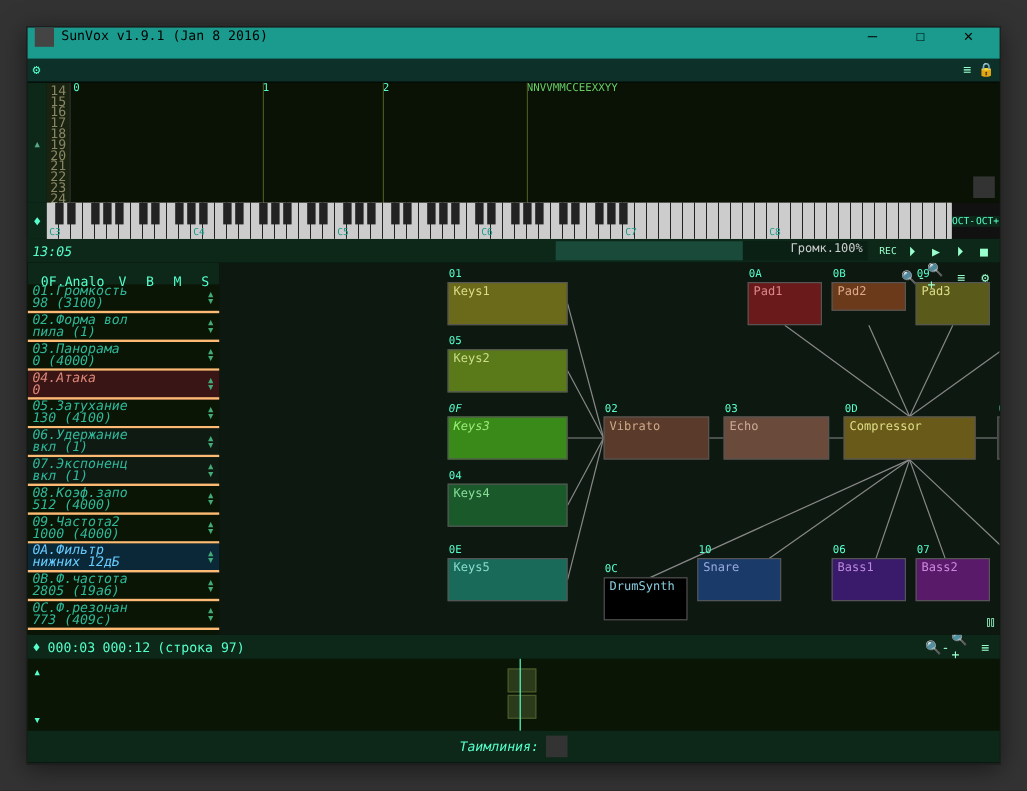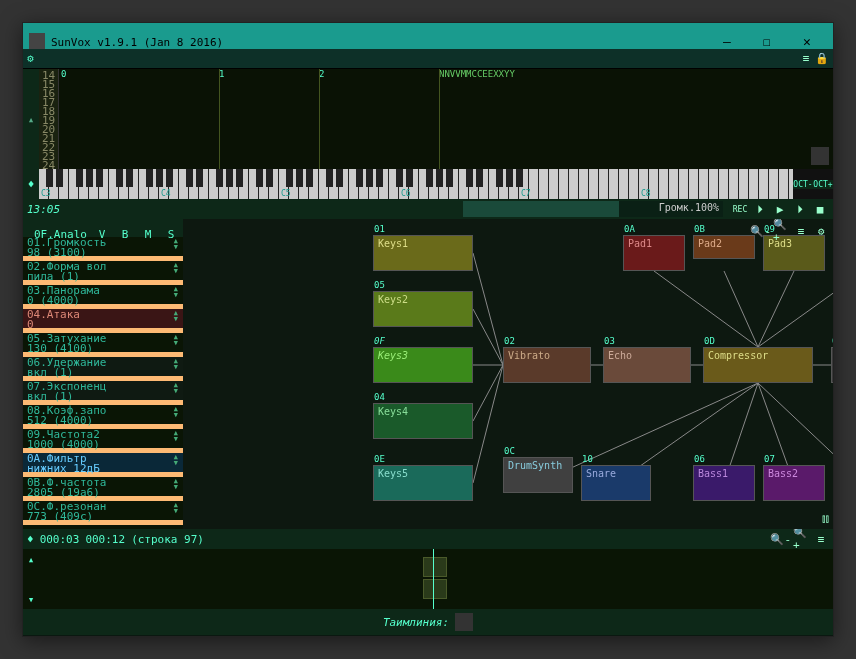--- a/index.html
+++ b/index.html
@@ -1,18 +1,18 @@
 <!DOCTYPE html>
 <html><head>
 <meta charset="utf-8">
 <style>
 *{margin:0;padding:0;box-sizing:border-box;font-family:monospace;font-size:11px;}
 body{background:#333;width:856px;height:659px;padding:22px;}
 .window{width:812px;height:615px;background:#0a1810;border:1px solid #222;box-shadow:0 4px 20px rgba(0,0,0,0.5);}
-.titlebar{height:26px;background:#1a9b8e;display:flex;align-items:flex-end;padding:0 6px;color:#000;font-size:12px;}
+.titlebar{height:26px;background:#1a9b8e;display:flex;align-items:flex-start;padding:0 6px;color:#000;font-size:12px;}
 .titlebar .icon{width:16px;height:16px;background:#444;margin-right:6px;}
 .titlebar .title{flex:1;}
 .titlebar .winbtn{width:40px;text-align:center;cursor:pointer;font-size:13px;}
 .toolbar1{height:20px;background:#0d3028;display:flex;align-items:center;padding:0 4px;color:#5fc;border-bottom:1px solid #000;}
 .hamburger{margin-left:auto;margin-right:6px;cursor:pointer;color:#9fc;}
 .lock{cursor:pointer;color:#9fc;}
 .tracker{height:100px;background:#0a1508;display:flex;position:relative;}
 .trkbtn{width:16px;background:#0d2818;display:flex;align-items:center;justify-content:center;color:#5a8;cursor:pointer;}
 .trkrows{width:20px;background:#1a2210;border-right:1px solid #333;font-size:8px;color:#886;padding-top:2px;line-height:9px;text-align:center;}
 .trkmain{flex:1;position:relative;background:#0a1205;}
@@ -31,21 +31,21 @@
 .time{color:#5fc;font-style:italic;}
 .volbar{margin-left:auto;height:16px;width:260px;background:#0a2015;position:relative;margin-right:6px;}
 .volfill{height:100%;width:60%;background:#1a4a3a;}
 .vollabel{position:absolute;right:4px;top:1px;color:#ccc;font-size:10px;}
 .tbtn{width:18px;height:16px;display:flex;align-items:center;justify-content:center;cursor:pointer;margin-left:2px;color:#9fc;}
 .mainarea{height:310px;display:flex;background:#0a1810;}
 .sidebar{width:160px;background:#0a1505;overflow:hidden;}
 .sidehead{height:18px;display:flex;align-items:center;padding:0 4px;color:#5fc;background:#0d2818;}
 .sidehead span{margin-left:auto;margin-top:12px;}
 .sidehead .col{width:16px;text-align:center;}
-.param{height:24px;border-bottom:5px solid #fdba74;padding:1px 4px;display:flex;align-items:flex-start;color:#2fb89a;font-size:10px;position:relative;cursor:pointer;}
+.param{height:24px;border-bottom:2px solid #fdba74;padding:1px 4px;display:flex;align-items:center;color:#2fb89a;font-size:10px;position:relative;cursor:pointer;font-style:italic;}
 .param .ptext{flex:1;line-height:10px;}
 .param .arrows{display:flex;flex-direction:column;font-size:7px;color:#4a7;line-height:6px;margin-left:2px;}
 .param.red{background:#3a1515;color:#d87;}
 .param.blue{background:#0a2838;color:#6cf;}
 .param.dark{background:#0f1a12;}
 .modarea{flex:1;position:relative;background:#0d1810;overflow:hidden;}
 .modtools{position:absolute;top:4px;right:4px;display:flex;gap:4px;}
 .modtool{width:16px;height:16px;display:flex;align-items:center;justify-content:center;color:#9fc;cursor:pointer;}
 .module{position:absolute;border:1px solid #555;padding:2px 4px;font-size:10px;cursor:pointer;}
 .module .mid{position:absolute;top:-12px;left:0;color:#5fc;font-size:9px;}
@@ -297,21 +297,21 @@
           <div class="module" style="left: 190px; top: 128px; width: 100px; height: 36px; background: rgb(58, 138, 26); color: rgb(153, 238, 119); font-style: italic;"><div class="mid">0F</div>Keys3</div>
           <div class="module" style="left: 190px; top: 184px; width: 100px; height: 36px; background: rgb(26, 90, 42); color: rgb(136, 221, 153);"><div class="mid">04</div>Keys4</div>
           <div class="module" style="left: 190px; top: 246px; width: 100px; height: 36px; background: rgb(26, 106, 90); color: rgb(136, 221, 204);"><div class="mid">0E</div>Keys5</div>
           <div class="module" style="left: 320px; top: 128px; width: 88px; height: 36px; background: rgb(90, 58, 42); color: rgb(204, 170, 136);"><div class="mid">02</div>Vibrato</div>
           <div class="module" style="left: 420px; top: 128px; width: 88px; height: 36px; background: rgb(106, 74, 58); color: rgb(204, 170, 153);"><div class="mid">03</div>Echo</div>
           <div class="module" style="left: 520px; top: 128px; width: 110px; height: 36px; background: rgb(106, 90, 26); color: rgb(221, 221, 136);"><div class="mid">0D</div>Compressor</div>
           <div class="module" style="left: 648px; top: 128px; width: 90px; height: 36px; background: rgb(58, 58, 58); color: rgb(221, 221, 221);"><div class="mid">00</div>Output</div>
           <div class="module" style="left: 440px; top: 16px; width: 62px; height: 36px; background: rgb(106, 26, 26); color: rgb(221, 136, 136);"><div class="mid">0A</div>Pad1</div>
           <div class="module" style="left: 510px; top: 16px; width: 62px; height: 24px; background: rgb(106, 58, 26); color: rgb(221, 170, 136);"><div class="mid">0B</div>Pad2</div>
           <div class="module" style="left: 580px; top: 16px; width: 62px; height: 36px; background: rgb(90, 90, 26); color: rgb(221, 221, 136);"><div class="mid">09</div>Pad3</div>
-          <div class="module" style="left: 320px; top: 238px; width: 70px; height: 36px; background: #404040; color: rgb(136, 204, 221);"><div class="mid">0C</div>DrumSynth</div>
+          <div class="module" style="left: 320px; top: 262px; width: 70px; height: 36px; background: #000000; color: rgb(136, 204, 221);"><div class="mid">0C</div>DrumSynth</div>
           <div class="module" style="left: 398px; top: 246px; width: 70px; height: 36px; background: rgb(26, 58, 106); color: rgb(153, 170, 221);"><div class="mid">10</div>Snare</div>
           <div class="module" style="left: 510px; top: 246px; width: 62px; height: 36px; background: rgb(58, 26, 106); color: rgb(187, 136, 221);"><div class="mid">06</div>Bass1</div>
           <div class="module" style="left: 580px; top: 246px; width: 62px; height: 36px; background: rgb(90, 26, 106); color: rgb(204, 136, 221);"><div class="mid">07</div>Bass2</div>
         </div>
     <div class="modtools">
       <div class="modtool">🔍-</div>
       <div class="modtool">🔍+</div>
       <div class="modtool">≡</div>
       <div class="modtool">⚙</div>
     </div>

